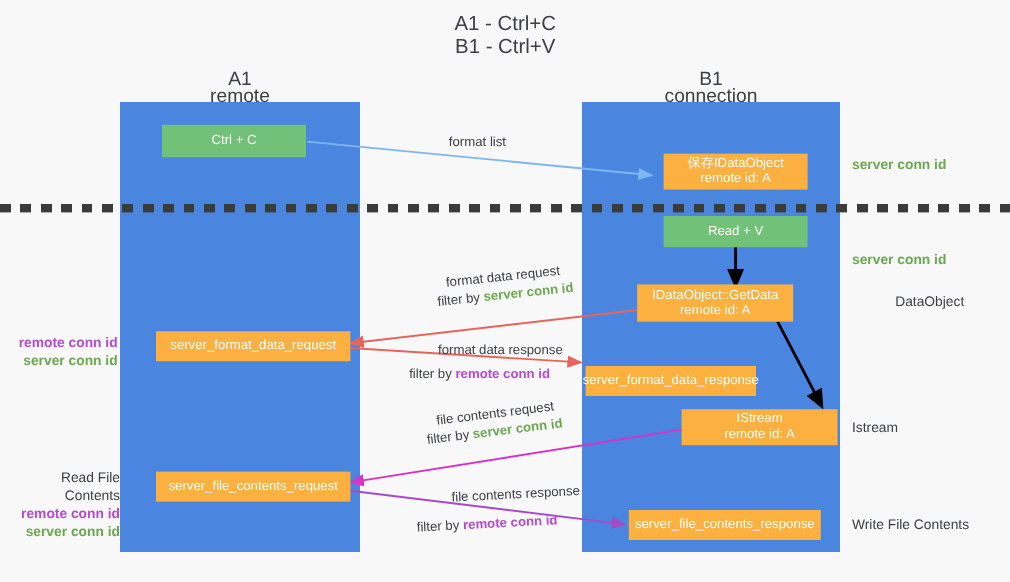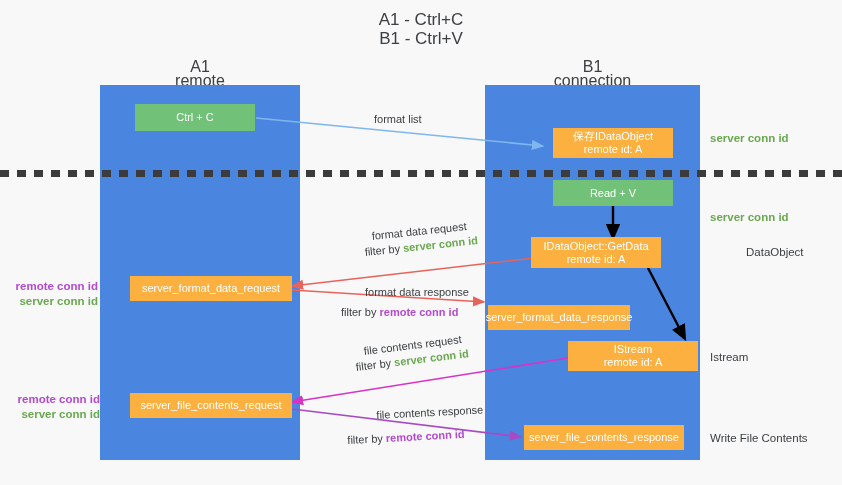--- a/index.html
+++ b/index.html
@@ -171,20 +171,21 @@
   <div class="side-label" style="left:710px;top:350px;">Istream</div>
 
   <div class="side-label" style="left:710px;top:431px;text-align:right;">Write File Contents</div>
 
   <div class="side-label" style="left:10px;top:279px;width:88px;text-align:right;">
     <div class="purple-txt">remote conn id</div>
     <div class="green-txt">server conn id</div>
   </div>
 
   <div class="side-label" style="left:8px;top:392px;width:92px;text-align:right;">
+    <div class="dark-txt">Read File Contents</div>
     <div class="purple-txt">remote conn id</div>
     <div class="green-txt">server conn id</div>
   </div>
 
   <div class="edge-note" style="left:374px;top:112px;">format list</div>
 
   <div class="edge-note" style="left:371px;top:229px;transform:rotate(-6deg);transform-origin:left top;">format data request</div>
   <div class="edge-note" style="left:364px;top:245px;transform:rotate(-6deg);transform-origin:left top;">
     <span class="fl">filter by </span><span class="green-txt">server conn id</span>
   </div>

